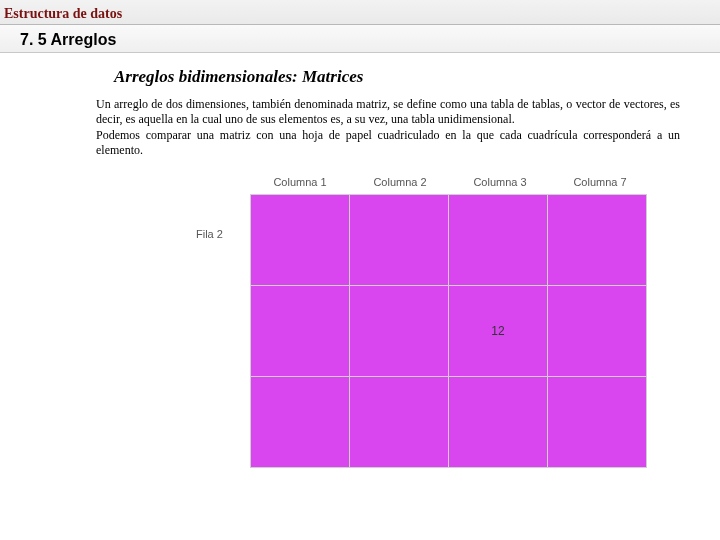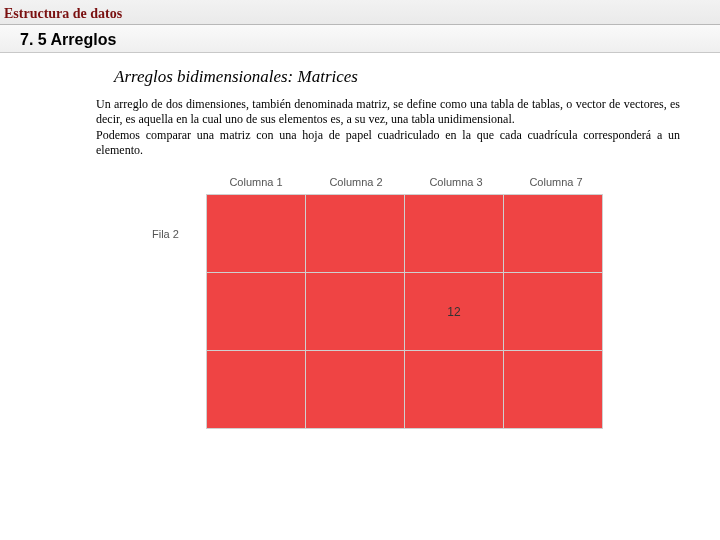--- a/index.html
+++ b/index.html
@@ -24,35 +24,36 @@
     font-weight: bold;
     font-size: 16px;
     color: #000;
     padding: 6px 4px 3px 20px;
     border-bottom: 1px solid #c8c8c8;
     background: linear-gradient(to bottom, #fafafa, #efefef);
   }
   .sub-title {
     font-family: Georgia, 'Times New Roman', serif;
     font-style: italic;
-    font-weight: normal;
+    font-weight: bold;
     font-size: 17px;
     color: #000;
     padding: 14px 0 10px 114px;
   }
   .body-text {
     font-family: Liberation Serif, serif;
     font-size: 12px;
     color: #000;
     padding: 0 40px 0 96px;
     text-align: justify;
     line-height: 1.28;
   }
   .matrix-wrap {
     padding: 18px 0 0 150px;
+    margin-left: 44px;
   }
   .matrix {
     font-family: Arial, Helvetica, sans-serif;
     font-size: 11px;
     color: #555;
   }
   .matrix .col-headers {
     display: flex;
   }
   .matrix .row-label-spacer {
@@ -79,30 +80,30 @@
   }
   .grid-cells {
     display: flex;
     flex-direction: column;
   }
   .grid-row {
     display: flex;
   }
   .cell {
     width: 100px;
-    height: 79px;
+    height: 92px;
     border: 1px solid #cfcfcf;
     margin-left: -1px;
     margin-top: -1px;
     display: flex;
     align-items: center;
     justify-content: center;
     font-size: 12px;
     color: #333;
-    background: #ef4444;
+    background: #d946ef;
   }
   .grid-row:first-child .cell { margin-top: 0; }
   .grid-row .cell:first-child { margin-left: 0; }
 </style>
 </head>
 <body>
 
 <div class="page-title">Estructura de datos</div>
 <div class="section-title">7. 5 Arreglos</div>
 <div class="sub-title">Arreglos bidimensionales: Matrices</div>

